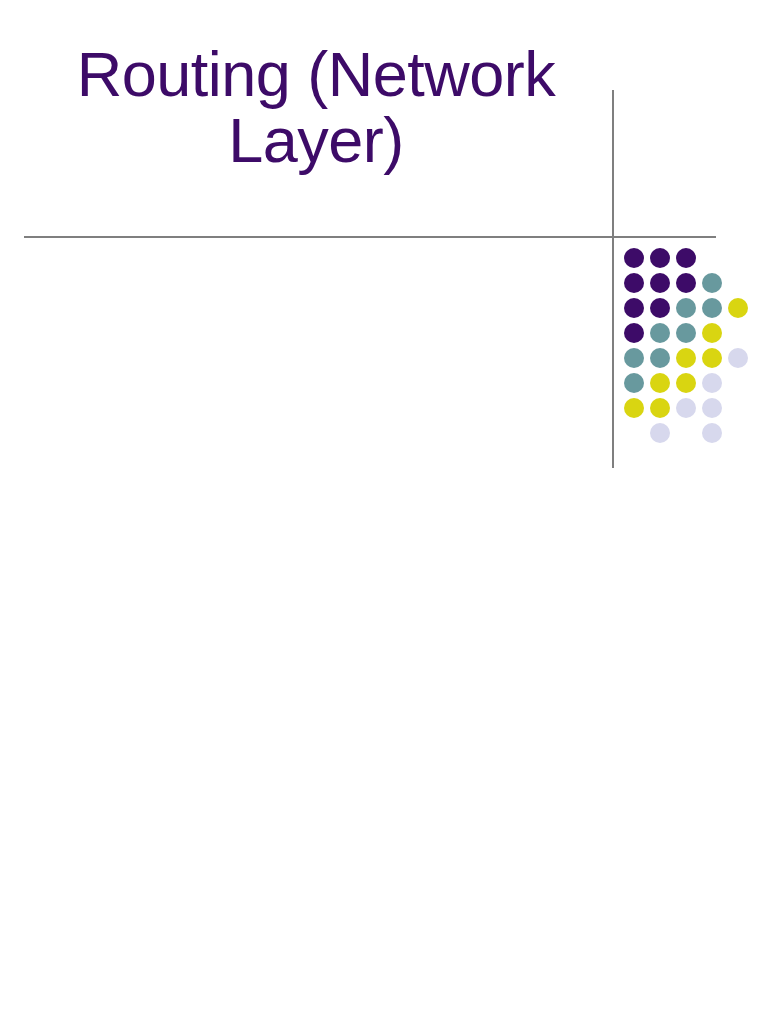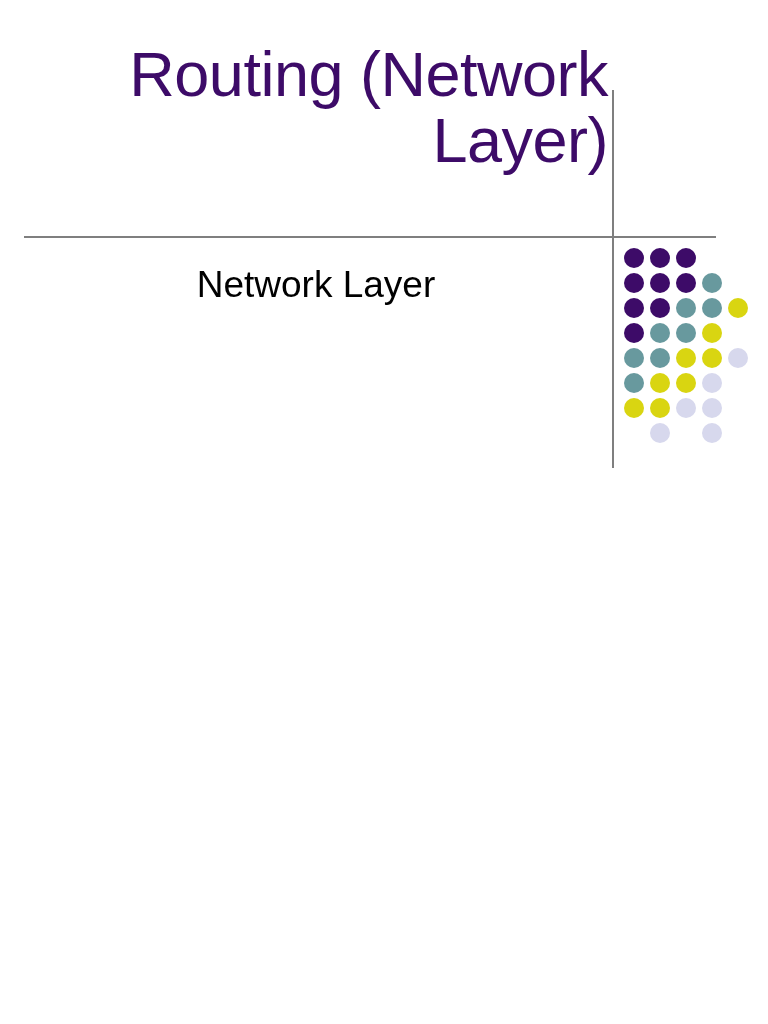--- a/index.html
+++ b/index.html
@@ -53,21 +53,20 @@
     text-align: center;
     line-height: 1.04;
     letter-spacing: -0.5px;
     white-space: pre-line;
   }
   #slide1-title {
     left: 24px;
     top: 42px;
     width: 584px;
     font-size: 63px;
-    text-align: right;
   }
 
   
   .slide-body {
     position: absolute;
     margin: 0;
     padding: 0;
     list-style: none;
     color: #000000;
     text-align: center;
@@ -118,21 +117,20 @@
 
   <section class="slide" id="slide-1">
 
     <h1 class="slide-title" id="slide1-title">Routing (Network Layer)</h1>
 
     <div class="hrule" style="left:24px; top:236px; width:692px;"></div>
 
     <div class="vrule" style="left:612px; top:90px; height:378px;"></div>
 
     <ul class="slide-body" id="slide1-body">
-      <li>Network Layer</li>
     </ul>
 
     <div class="dot-grid" id="slide1-dots">
         <div class="dot-row">
           <span class="dot c0 purple"></span>
           <span class="dot c1 purple"></span>
           <span class="dot c2 purple"></span>
         </div>
         <div class="dot-row">
           <span class="dot c0 purple"></span>

